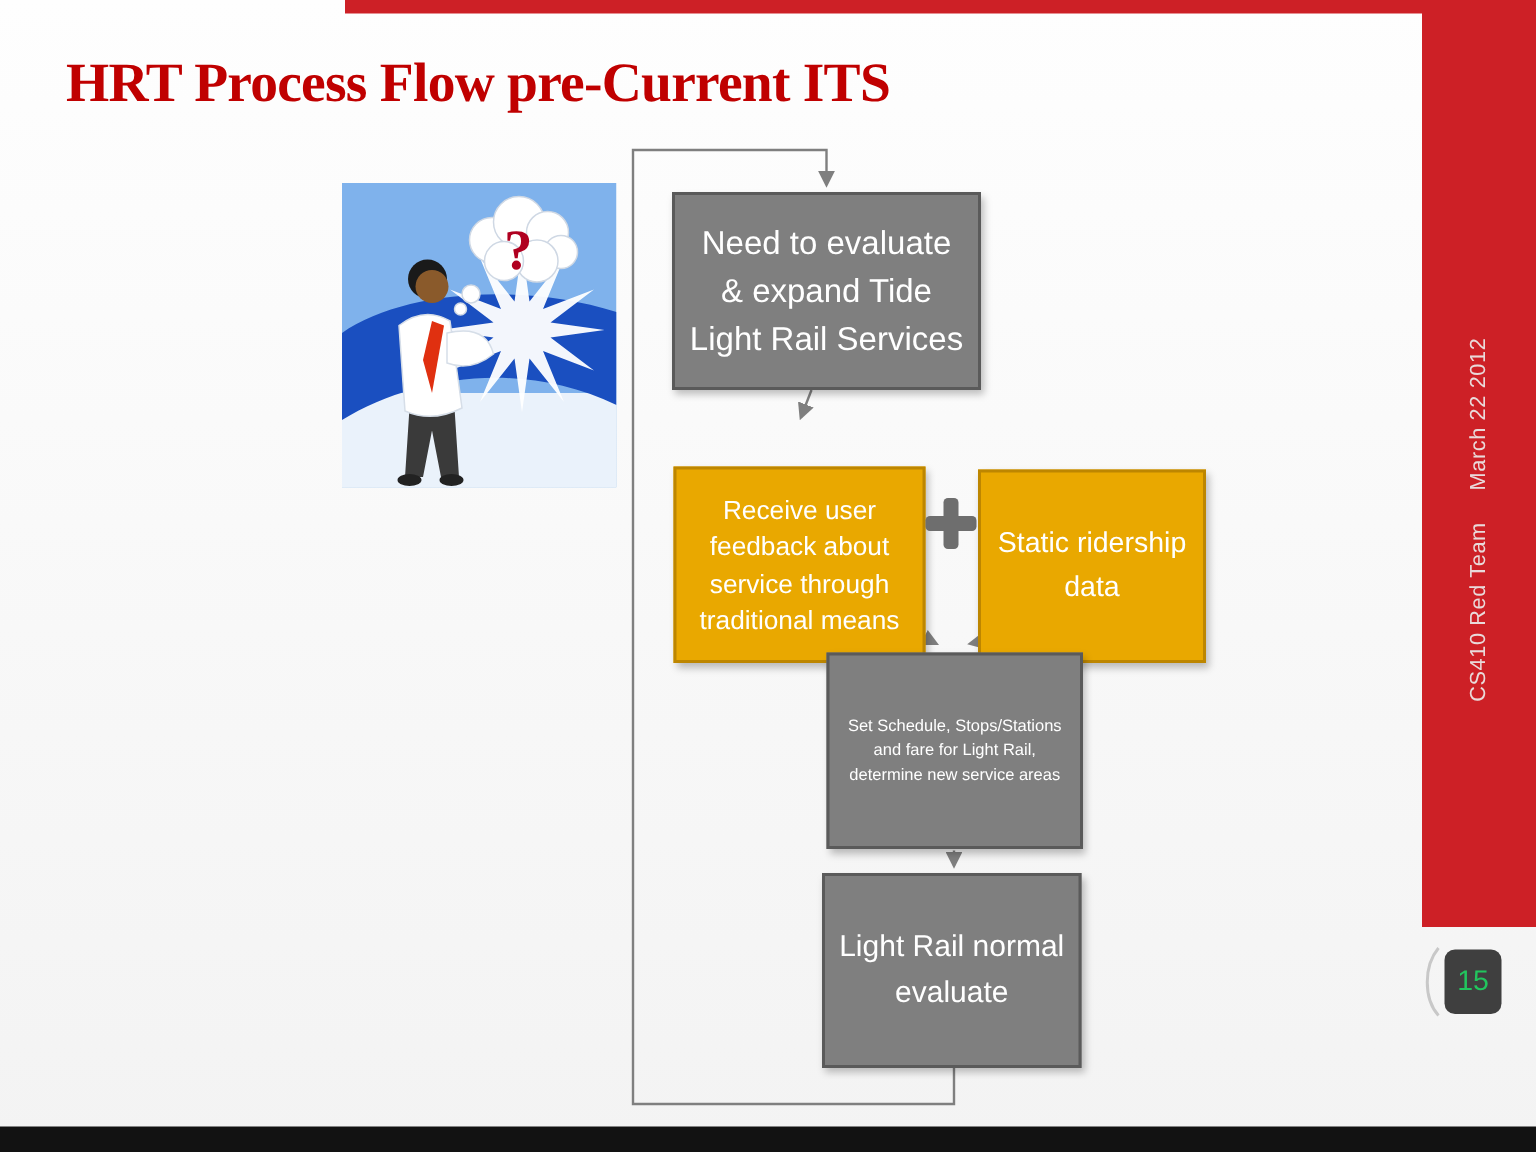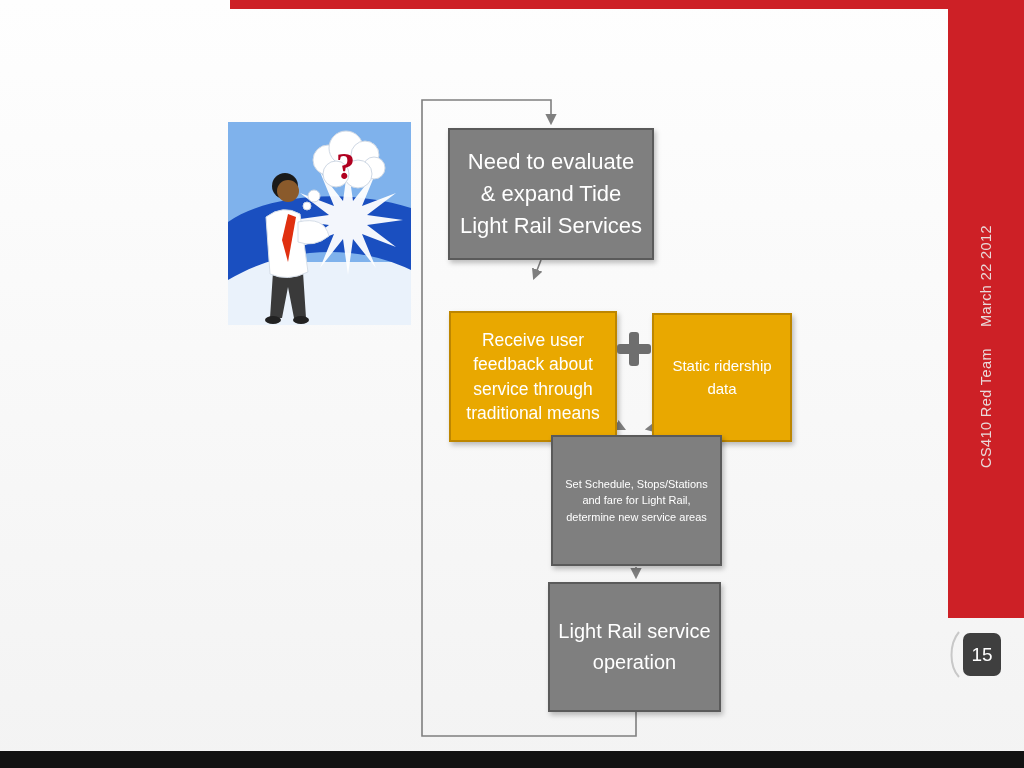--- a/index.html
+++ b/index.html
@@ -28,41 +28,42 @@
   .node{
     position:absolute;color:#fff;text-align:center;
     display:flex;align-items:center;justify-content:center;
     padding:6px 8px;box-sizing:border-box;
     box-shadow:2px 3px 5px rgba(0,0,0,0.25);
   }
   .node-gray{background:var(--box-gray);border:2px solid var(--box-gray-border);}
   .node-yellow{background:var(--box-yellow);border:2px solid var(--box-yellow-border);margin-top:28px;}
   #node-evaluate{left:448px;top:128px;width:206px;height:132px;font-size:22px;line-height:1.45;}
   #node-feedback{left:449px;top:283px;width:168px;height:131px;font-size:17.5px;line-height:1.38;}
-  #node-static{left:652px;top:285px;width:140px;height:129px;font-size:15px;line-height:1.5;}
+  #node-static{left:652px;top:285px;width:152px;height:129px;font-size:19px;line-height:1.5;}
   #node-schedule{left:551px;top:435px;width:171px;height:131px;font-size:11px;line-height:1.5;}
   #node-operation{left:548px;top:582px;width:173px;height:130px;font-size:20px;line-height:1.55;}
   .plus{position:absolute;left:617px;top:332px;width:34px;height:34px;}
   .plus::before{content:"";position:absolute;left:0;top:12px;width:34px;height:10px;background:var(--plus-gray);border-radius:3px;}
   .plus::after{content:"";position:absolute;left:12px;top:0;width:10px;height:34px;background:var(--plus-gray);border-radius:3px;}
   .page-badge{
     position:absolute;left:963px;top:633px;width:38px;height:43px;
-    background:var(--badge-gray);border-radius:7px;color:#ffffff;font-size:19px;
+    background:var(--badge-gray);border-radius:7px;color:#22c55e;font-size:19px;
     display:flex;align-items:center;justify-content:center;
   }
   .badge-bracket{position:absolute;left:946px;top:629px;width:16px;height:51px;}
 </style>
 </head>
 <body>
 
 <div class="slide">
 
   <div class="top-bar"></div>
   <div class="right-bar"></div>
 
+  <h1 class="title">HRT Process Flow pre-Current ITS</h1>
 
   <div class="v-text" style="left:986px;top:276px;">March 22 2012</div>
   <div class="v-text" style="left:986px;top:408px;">CS410 Red Team</div>
 
   <div class="clipart">
     <svg width="183" height="203" viewBox="0 0 183 203">
       <rect x="0" y="0" width="183" height="203" fill="#7FB2EC"></rect>
       <rect x="0" y="140" width="183" height="63" fill="#EAF2FB"></rect>
       <path d="M0,100 C40,72 120,66 183,86 L183,148 C120,118 50,128 0,158 Z" fill="#1A4FC0"></path>
       <polygon fill="#FFFFFF" opacity="0.95" points="175,98 139,93 168,71 134,84 148,50 125,79 120,43 115,79 92,50 106,84 72,71 101,93 65,98 101,103 72,125 106,112 92,146 115,117 120,153 125,117 148,146 134,112 168,125 139,103"></polygon>
@@ -110,21 +111,21 @@
     <span>Receive user feedback about service through traditional means</span>
   </div>
   <div class="plus"></div>
   <div class="node node-yellow" id="node-static">
     <span>Static ridership data</span>
   </div>
   <div class="node node-gray" id="node-schedule">
     <span>Set Schedule, Stops/Stations and fare for Light Rail, determine new service areas</span>
   </div>
   <div class="node node-gray" id="node-operation">
-    <span>Light Rail service operation</span>
+    <span>Light Rail normal evaluate</span>
   </div>
 
   <svg class="badge-bracket" viewBox="0 0 16 51">
     <path d="M13,3 C3,15 3,37 13,48" stroke="#C8C8C8" stroke-width="2" fill="none"></path>
   </svg>
   <div class="page-badge">15</div>
 
   <div class="bottom-bar"></div>
 
 </div>

